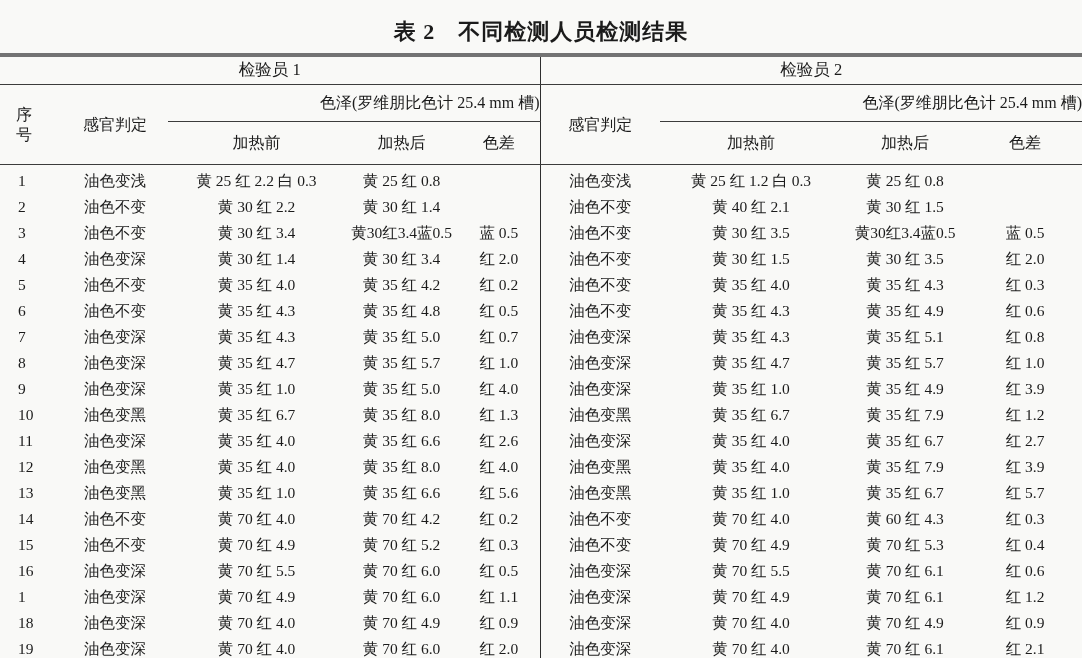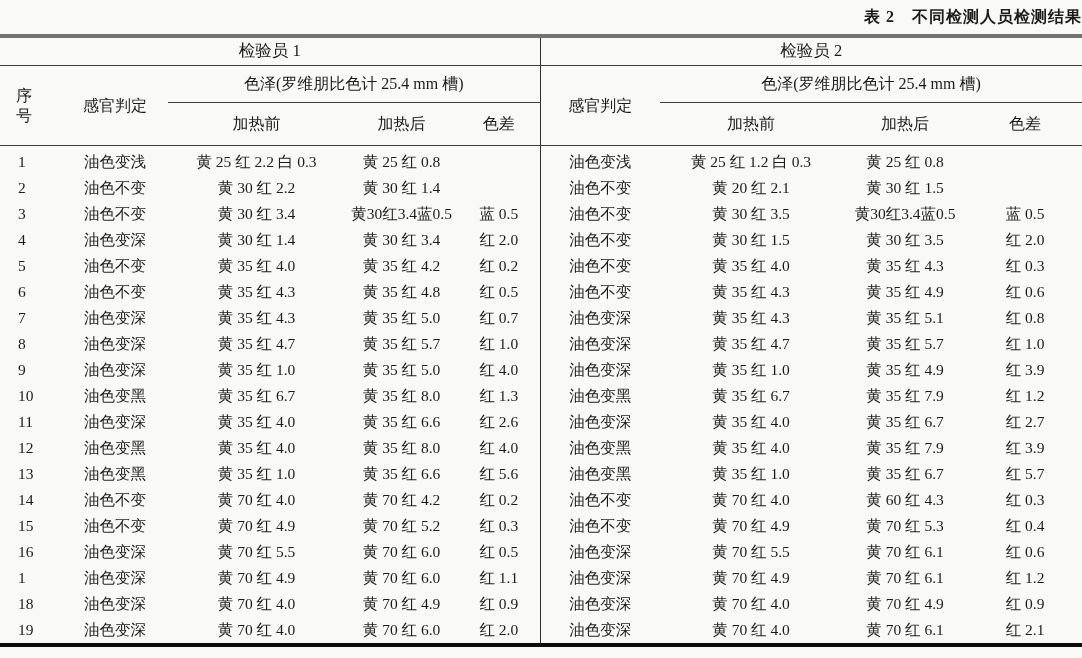--- a/index.html
+++ b/index.html
@@ -10,23 +10,23 @@
   .page {
     position: relative;
     width: 1082px;
     height: 658px;
     background: #f9f9f7;
     color: #1b1b1b;
     font-family: "Liberation Serif", "DejaVu Serif", serif;
     overflow: hidden;
   }
   .title {
-    margin-top: 7px;
-    text-align: right;
-    font-size: 16px;
+    margin-top: 17px;
+    text-align: center;
+    font-size: 22px;
     font-weight: bold;
     letter-spacing: 1px;
   }
   table.results {
     width: 1082px;
     border-collapse: collapse;
     table-layout: fixed;
     margin-top: 6px;
     border-top: 4px solid #737373;
     border-bottom: 4px solid #0c0c0c;
@@ -39,21 +39,21 @@
     white-space: nowrap;
     overflow: visible;
   }
   
   tr.hdr-group th { height: 27px; border-bottom: 1px solid #3c3c3c; font-size: 16.5px; }
   tr.hdr-mid th   { height: 36px; }
   tr.hdr-sub th   { height: 42px; }
   th.color-group  { border-bottom: 1px solid #3c3c3c; }
   thead th { border-bottom-width: 1px; }
   tr.hdr-mid th, tr.hdr-sub th, th.rowspan2 { border-bottom: 1px solid #3c3c3c; }
-  th.color-group { border-bottom: 1px solid #3c3c3c; }
+  th.color-group { border-bottom: 1px solid #3c3c3c; text-align: right; }
   
   .divider { border-left: 1px solid #2e2e2e; margin-top: 36px; }
   
   .c-no { text-align: left; padding-left: 18px; font-size: 15.5px; }
   th.serial-hdr {
     text-align: left; padding-left: 16px;
     font-size: 16px; line-height: 1.25;
   }
   .c-center { text-align: center; }
   tbody td { height: 26px; text-align: center; font-size: 15.5px; }
@@ -116,21 +116,21 @@
       <td></td>
     </tr>
 
     <tr>
       <td class="c-no">2</td>
       <td>油色不变</td>
       <td>黄 30 红 2.2</td>
       <td>黄 30 红 1.4</td>
       <td></td>
       <td class="divider">油色不变</td>
-      <td>黄 20 红 2.1</td>
+      <td>黄 40 红 2.1</td>
       <td>黄 30 红 1.5</td>
       <td></td>
     </tr>
 
     <tr>
       <td class="c-no">3</td>
       <td>油色不变</td>
       <td>黄 30 红 3.4</td>
       <td>黄30红3.4蓝0.5</td>
       <td>蓝 0.5</td>

